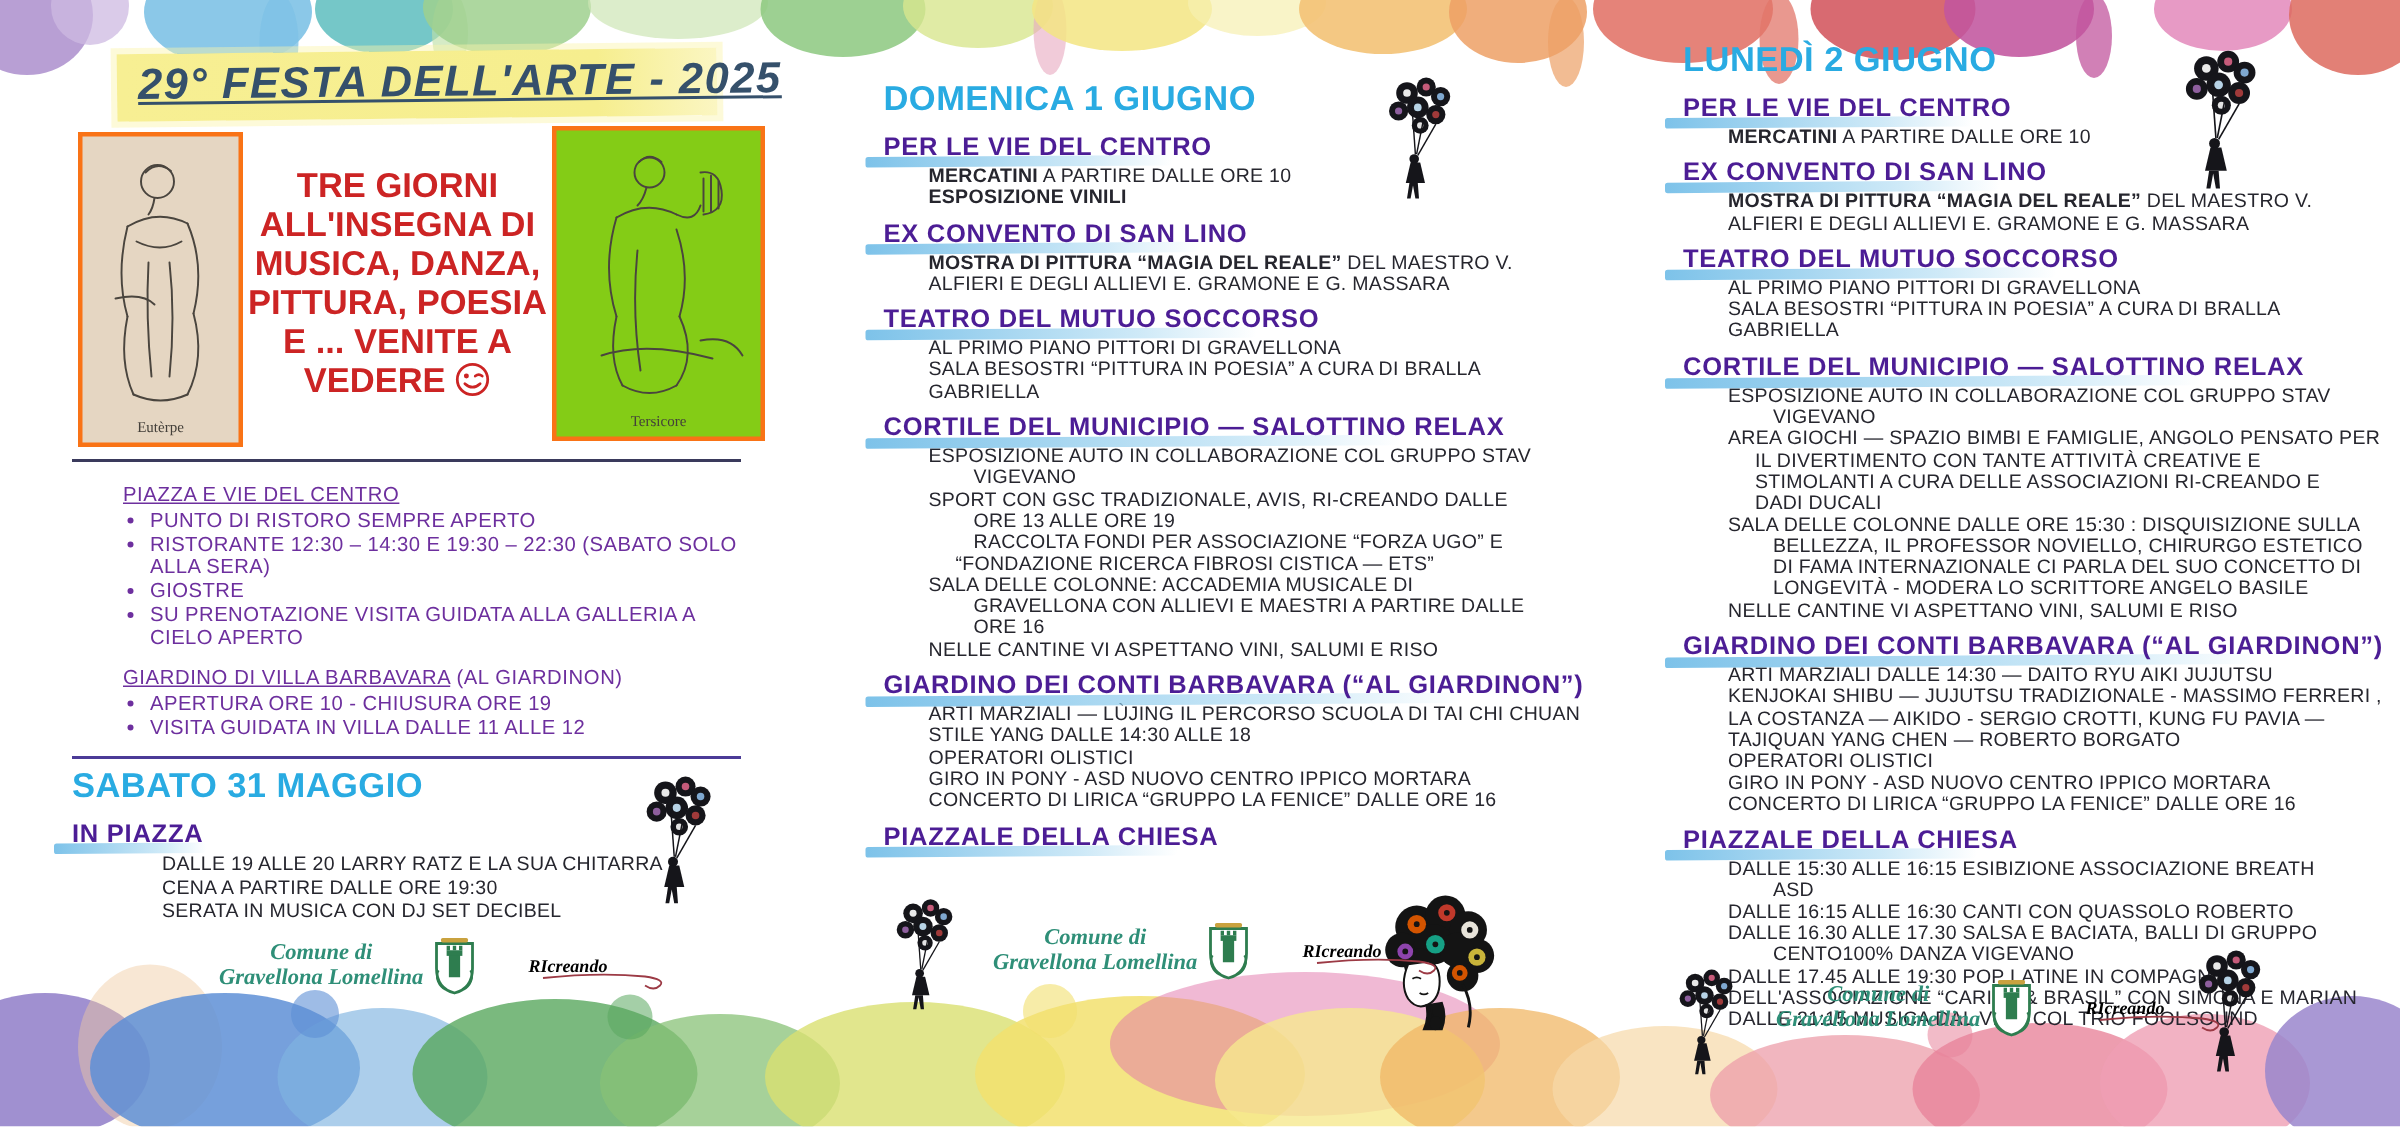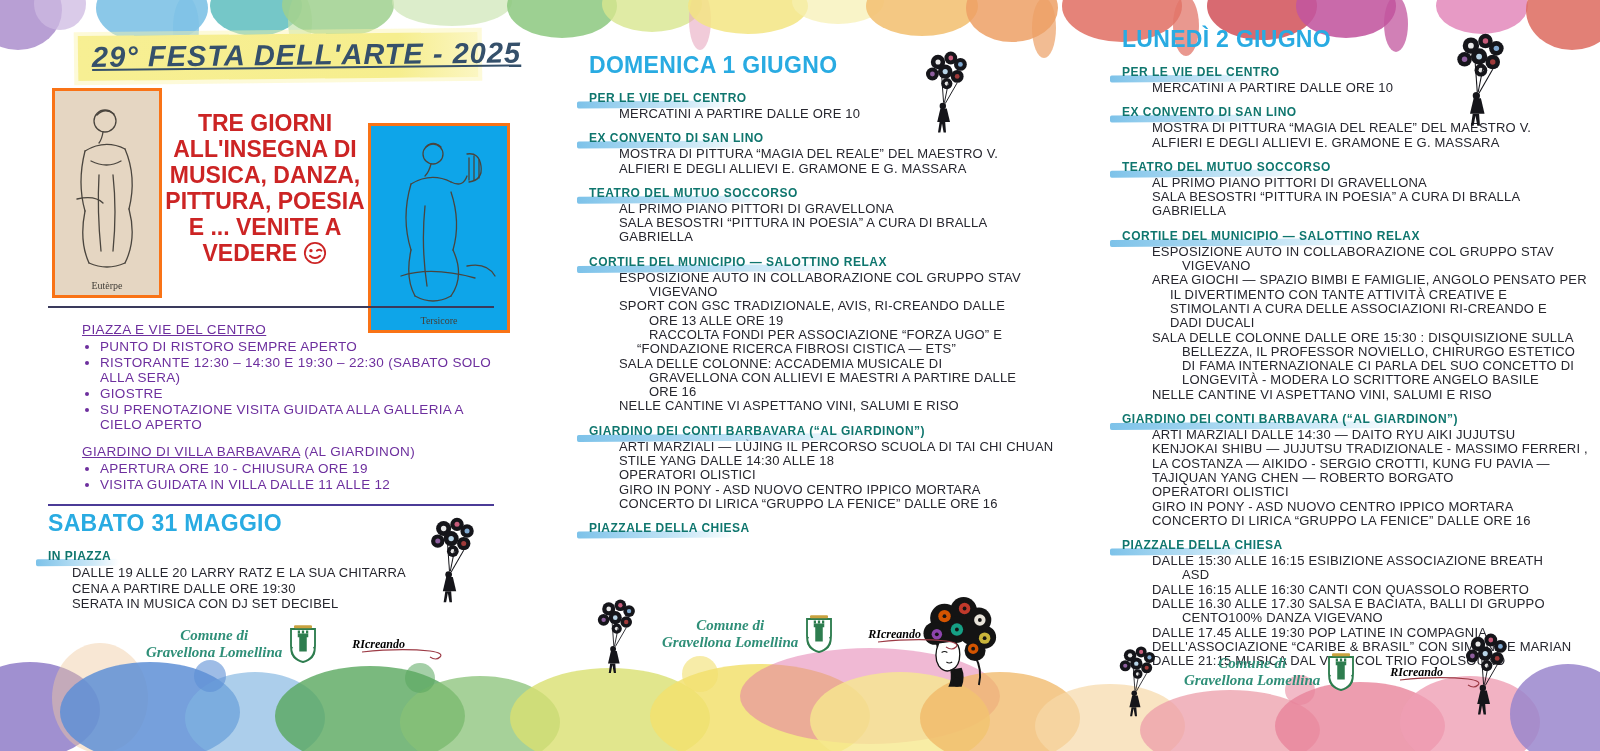--- a/index.html
+++ b/index.html
@@ -13,53 +13,53 @@
 
   
   #banner{left:78px;top:34px;width:378px;padding:5px 8px 7px 14px;
           background:linear-gradient(90deg,#f7ef93 0%,#f6ee8e 80%,#fbf6c2 100%);
           transform:rotate(-0.6deg);box-shadow:0 0 0 4px rgba(250,245,170,.45);}
   #banner .t{font-size:29px;font-weight:bold;font-style:italic;color:#35506b;
              letter-spacing:1px;text-decoration:underline;white-space:nowrap;}
   #figures{left:52px;top:84px;width:452px;height:214px;}
   .fig-card{position:absolute;border:3px solid #f97316;}
   #fig-euterpe{left:0;top:4px;width:104px;height:204px;background:#e5d6c2;}
-  #fig-tersicore{left:316px;top:0;width:136px;height:204px;background:#0ea5e9;margin-top:39px;}
+  #fig-tersicore{left:316px;top:0;width:136px;height:204px;background:#84cc16;}
   .fig-cap{position:absolute;bottom:4px;width:100%;text-align:center;
            font-family:"Liberation Serif",serif;font-size:10px;color:#44403a;}
   #intro{position:absolute;left:112px;top:26px;width:202px;text-align:center;
          color:#cc2424;font-weight:bold;font-size:23px;line-height:26px;}
   #intro .wink{display:inline-block;vertical-align:-4px;}
 
   #info{left:48px;top:306px;width:446px;}
   .rule{border:none;border-top:2px solid #3a3a5c;margin:0 0 14px 0;}
   .rule.purple{border-top-color:#4b3b97;margin:12px 0 0 0;}
   .info-sec{color:#6d2f9e;font-size:13.5px;line-height:15px;margin:0 0 12px 34px;}
   .info-title{text-decoration:underline;letter-spacing:.4px;}
   .info-suffix{letter-spacing:.4px;}
   .info-sec ul{margin:2px 0 0 0;padding-left:18px;list-style:disc;}
   .info-sec li{margin:0 0 1px 0;letter-spacing:.3px;}
 
   
   .day-title{font-size:23px;font-weight:bold;color:#29abe2;letter-spacing:.3px;
              margin-bottom:9px;white-space:nowrap;}
   .sec{margin-bottom:7px;}
-  .sec-h{position:relative;display:inline-block;font-size:12px;font-weight:bold;
-         color:#0f766e;letter-spacing:.5px;margin-bottom:2px;white-space:nowrap;}
+  .sec-h{position:relative;display:inline-block;font-size:17px;font-weight:bold;
+         color:#4c1d95;letter-spacing:.5px;margin-bottom:2px;white-space:nowrap;}
   .sec-h .sec-h-text{position:relative;z-index:1;}
   .sec-h::after{content:"";position:absolute;left:-12px;bottom:-3px;height:7px;
          width:calc(78% + 34px);border-radius:4px 8px 8px 4px;z-index:0;
          background:linear-gradient(90deg,rgba(118,191,232,.95),rgba(158,212,240,.5) 70%,rgba(158,212,240,0));
          transform:rotate(-.4deg);}
   .line{font-size:13px;line-height:14.3px;letter-spacing:.2px;white-space:nowrap;color:#26262e;}
-  .line b{font-weight:normal;}
+  .line b{font-weight:bold;}
   .i0{margin-left:30px;}.i1{margin-left:60px;}.i2{margin-left:48px;}
   #day-sabato{left:48px;top:510px;width:434px;}
   #day-sabato .day-title{width:434px;}
-  #day-sabato .i0{margin-left:24px;}
+  #day-sabato .i0{margin-left:60px;}
   #day-sabato .line{line-height:15.5px;}
   #day-domenica{left:589px;top:52px;width:424px;}
   #day-domenica .day-title{width:412px;}
   #day-lunedi{left:1122px;top:26px;width:456px;}
   #day-lunedi .day-title{width:344px;}
 
   
   .logo-row{display:flex;align-items:center;gap:34px;}
   #logos-left{left:146px;top:624px;}
   #logos-mid{left:662px;top:614px;}
@@ -277,20 +277,21 @@
 </div>
 
 <div id="day-domenica" class="abs day-col">
   <div class="day-title">DOMENICA 1 GIUGNO</div>
 
   <div class="sec">
     <div class="sec-h"><span class="sec-h-text">PER LE VIE DEL CENTRO</span></div>
     <div class="sec-lines">
   <div class="line i0"><b class="line-b">MERCATINI</b><span class="line-t"> A PARTIRE DALLE ORE 10</span></div>
 
+  <div class="line i0"><b class="line-b">ESPOSIZIONE VINILI</b><span class="line-t"></span></div>
 </div>
   </div>
 
   <div class="sec">
     <div class="sec-h"><span class="sec-h-text">EX CONVENTO DI SAN LINO</span></div>
     <div class="sec-lines">
   <div class="line i0"><b class="line-b">MOSTRA DI PITTURA “MAGIA DEL REALE”</b><span class="line-t"> DEL MAESTRO V.</span></div>
 
   <div class="line i0"><b class="line-b"></b><span class="line-t">ALFIERI E DEGLI ALLIEVI E. GRAMONE E G. MASSARA</span></div>
 </div>

